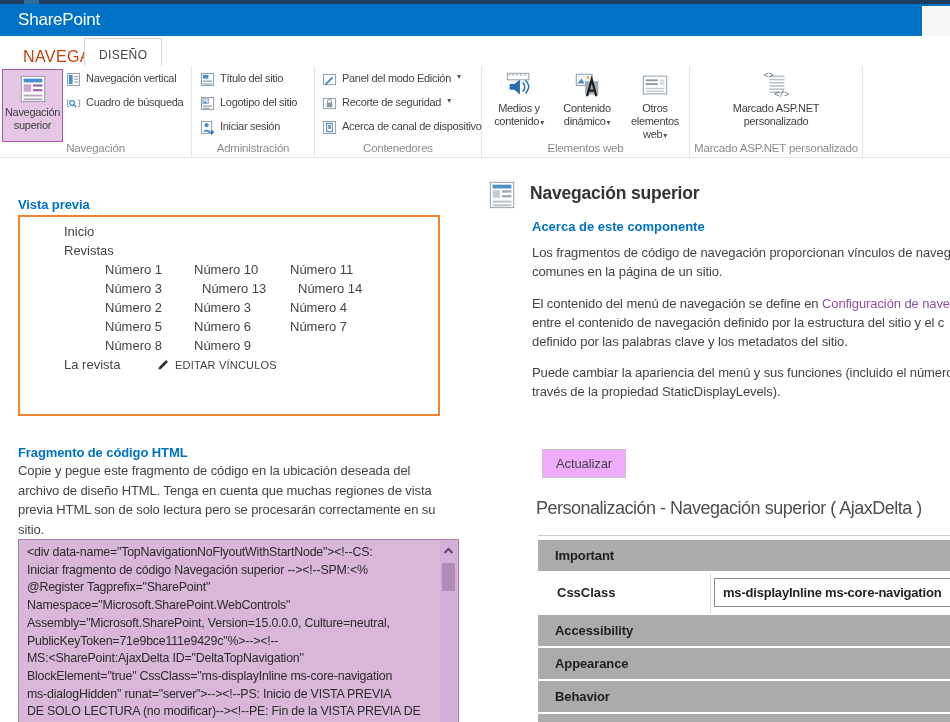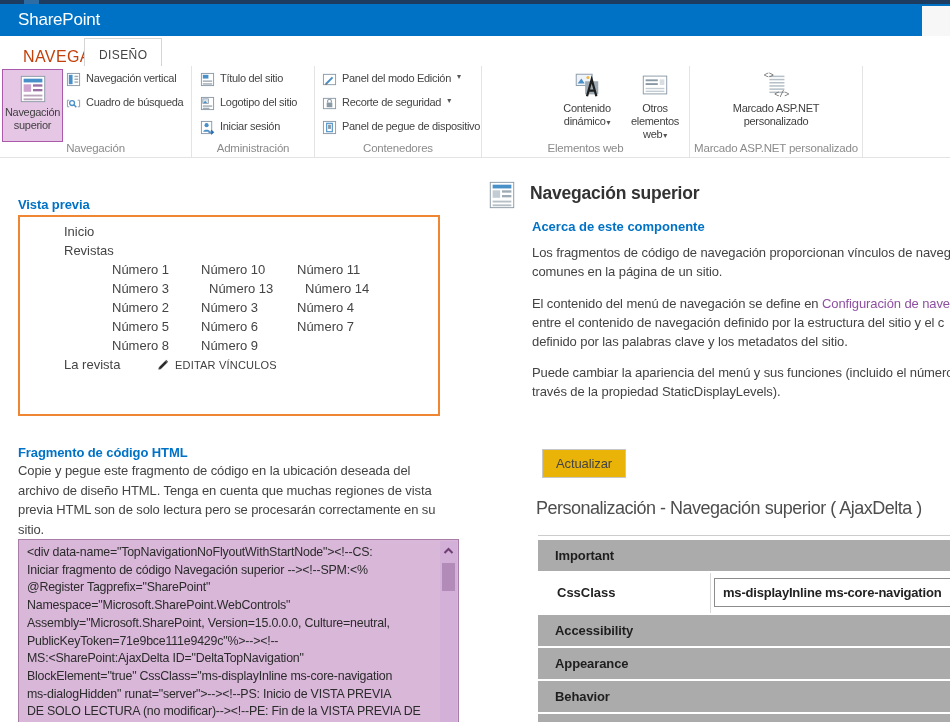--- a/index.html
+++ b/index.html
@@ -36,40 +36,40 @@
   .dd { font-size:8px; color:#555; margin-left:1px; }
   .bigicon { display:block; margin:0 auto 2px auto; }
 
   
   .h-blue { font-size:13px; font-weight:bold; color:#0072c6; letter-spacing:-0.1px;text-align:right; }
   .preview-box { left:18px; top:215px; width:422px; height:201px; border:2px solid #ee8633; background:#fff; }
   .pv-row { position:absolute; left:0; width:100%; height:19px; font-size:13px; color:#444; white-space:nowrap; }
   .pv-l1 { padding-left:44px; }
   .pv-cell { display:inline-block; width:89px; }
   .pv-cell.c2 { width:96px; }
-  .pv-nums { padding-left:85px;margin-left:7px; }
+  .pv-nums { padding-left:85px; }
   .editlinks { position:absolute; left:137px; top:1px; display:flex; align-items:center; gap:5px; cursor:pointer; }
   .editlinks span { font-size:11px; color:#3f3f3f; letter-spacing:0.2px; }
 
   .snippet-desc { left:18px; top:461px; width:434px; font-size:13px; line-height:19.5px; color:#444; letter-spacing:-0.1px; }
   .code-box { left:18px; top:539px; width:441px; height:200px; background:#d9b7d9; border:1px solid #a77ca7; }
   .code-text { position:absolute; left:8px; top:4px; width:405px; font-size:12.4px; line-height:17.7px;
     color:#2b2b2b; letter-spacing:-0.2px; white-space:pre-wrap; word-wrap:break-word; }
   .sb-track { position:absolute; right:1px; top:1px; bottom:1px; width:17px; background:#d2b0d7; }
   .sb-thumb { position:absolute; left:2px; top:22px; width:13px; height:28px; background:#b38bb9; }
   .sb-ch { position:absolute; left:3px; width:11px; height:10px; }
   .sb-ch.up { top:5px; }
 
   
   .detail-title { left:530px; top:183px; font-size:17.5px; font-weight:bold; color:#333; letter-spacing:-0.2px; }
   .about-link { left:532px; top:219px; font-size:13px; font-weight:bold; color:#0072c6; cursor:pointer; }
   .para { position:absolute; left:532px; font-size:13px; line-height:19px; color:#444; letter-spacing:-0.1px; white-space:nowrap; }
   .plink { color:#8d50a0; cursor:pointer; }
   .btnbar { left:542px; top:449px; display:flex; gap:10px; }
-  .btn { background:#eab308; border:1px solid #c6c6c6; font-size:13px; color:#444;
+  .btn { background:#f0abfc; border:1px solid #c6c6c6; font-size:13px; color:#444;
     padding:0 13px; height:29px; line-height:27px; font-family:"Liberation Sans",sans-serif; cursor:pointer; letter-spacing:-0.1px; }
   .custom-title { left:536px; top:498px; font-size:18px; color:#4e4e4e; letter-spacing:-0.5px; white-space:nowrap; }
   .divider { left:538px; top:535px; width:420px; height:1px; background:#ccc; }
 
   .grid { left:538px; top:540px; width:412px; }
   .sec-hdr { position:absolute; left:0; width:520px; height:31px; background:#ababab;
     font-size:13px; font-weight:bold; color:#1e1e1e; line-height:31px; padding-left:17px; cursor:pointer; letter-spacing:-0.1px; }
   .prop-row { position:absolute; left:0; top:33px; width:520px; height:40px; background:#fff; }
   .prop-sep { position:absolute; left:172px; top:0; width:1px; height:40px; background:#d9d9d9; }
   .prop-label { position:absolute; left:19px; line-height:40px; font-size:13px; font-weight:bold; color:#222; }
@@ -270,26 +270,33 @@
       <svg width="15" height="15">
           <use href="#sym-lock"></use>
         </svg>
       <span class="sb-label">Recorte de seguridad</span>
       <span class="dd">▾</span>
     </div>
     <div class="sbtn" style="left:7px;top:54px">
       <svg width="15" height="15">
           <use href="#sym-device"></use>
         </svg>
-      <span class="sb-label">Panel de pegue de dispositivo</span>
+      <span class="sb-label">Acerca de canal de dispositivo</span>
     </div>
     <div class="grp-label">Contenedores</div>
   </div>
 
   <div class="grp" style="left:482px;width:208px">
+    <div class="bigbtn" style="left:4px;top:4px;width:66px">
+      <svg class="bigicon" width="30" height="30">
+          <use href="#sym-media"></use>
+        </svg>
+      <div class="bb-label">Medios y</div>
+      <div class="bb-label"><span>contenido</span><span class="dd">▾</span></div>
+    </div>
     <div class="bigbtn" style="left:72px;top:4px;width:66px">
       <svg class="bigicon" width="30" height="30">
           <use href="#sym-dyncontent"></use>
         </svg>
       <div class="bb-label">Contenido</div>
       <div class="bb-label"><span>dinámico</span><span class="dd">▾</span></div>
     </div>
     <div class="bigbtn" style="left:140px;top:4px;width:66px">
       <svg class="bigicon" width="30" height="30">
           <use href="#sym-otherwp"></use>

